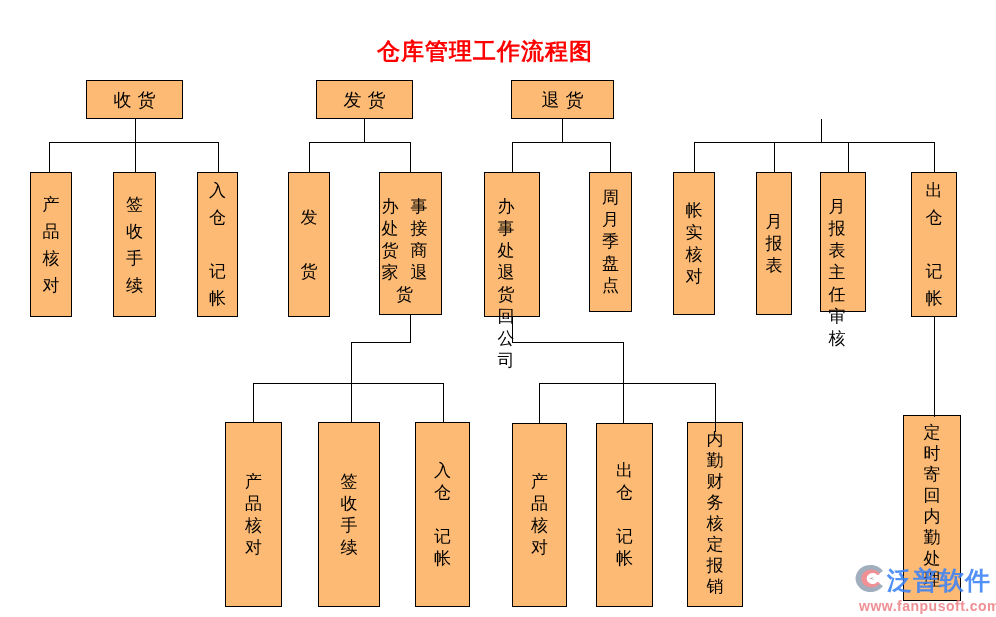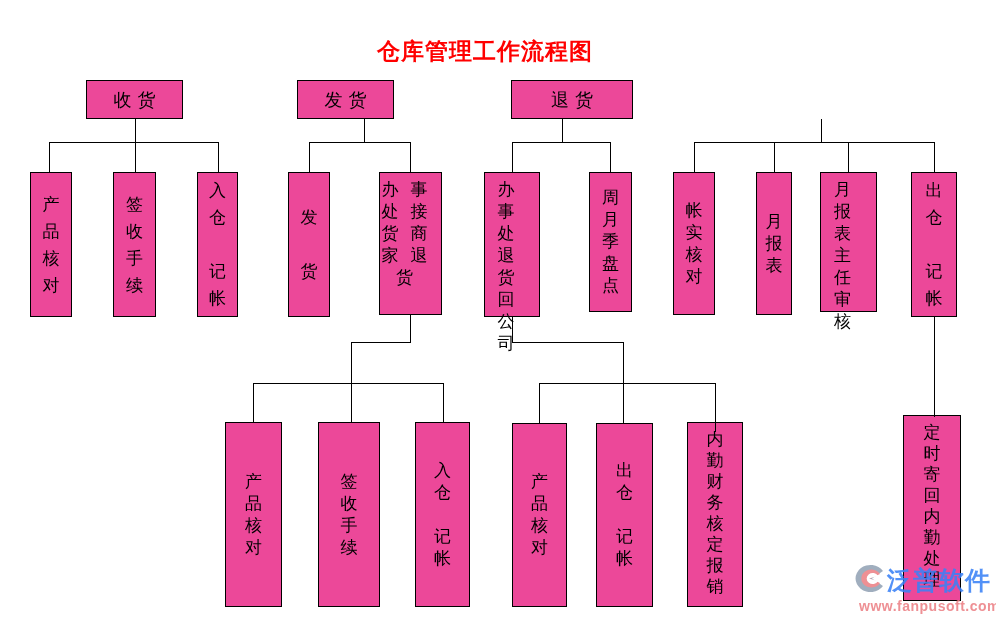--- a/index.html
+++ b/index.html
@@ -6,46 +6,46 @@
   #canvas{
     position:relative;width:996px;height:617px;background:#ffffff;overflow:hidden;
     font-family:"Liberation Sans","DejaVu Sans",sans-serif;color:#000;
   }
   .title{
     position:absolute;top:36px;left:0;width:996px;text-align:center;
     transform:translateX(-13px);
     font-size:23px;font-weight:bold;color:#ff0000;letter-spacing:1px;
   }
   .node{
-    position:absolute;border:1px solid #000;background:#ec4899;box-sizing:border-box;
+    position:absolute;border:1px solid #000;background:#fdba74;box-sizing:border-box;
     display:flex;align-items:center;justify-content:center;
     text-align:center;white-space:pre-line;font-size:17px;line-height:26px;
   }
   .hdr{font-size:18px;letter-spacing:6px;text-indent:6px;line-height:20px;}
   .lh27{line-height:27px;}
   .lh22{line-height:22px;}
   .lh21{line-height:21px;}
-  .cols2{letter-spacing:12px;line-height:22px;align-items:flex-start;padding-top:6px;font-family:Liberation Serif, serif;}
+  .cols2{letter-spacing:12px;line-height:22px;align-items:flex-start;padding-top:23px;font-family:Liberation Serif, serif;}
   .topalign{align-items:flex-start;padding-top:6px;}
   .hl,.vl{position:absolute;background:#000;}
   .watermark{position:absolute;left:853px;top:564px;z-index:10;opacity:0.88;}
   .wm-row{display:flex;align-items:center;}
   .wm-brand{font-size:25px;font-weight:bold;color:#3b82f6;letter-spacing:1px;white-space:nowrap;}
   .wm-url{font-size:14px;font-weight:bold;color:#ec8186;letter-spacing:0.5px;margin-top:1px;margin-left:6px;white-space:nowrap;}
 </style>
 </head>
 <body>
 
 <div id="canvas">
 
   <div class="title">仓库管理工作流程图</div>
 
   <div class="node hdr" style="left:86px;top:80px;width:97px;height:39px;">收货</div>
-  <div class="node hdr" style="left:297px;top:80px;width:97px;height:39px;">发货</div>
-  <div class="node hdr" style="left:511px;top:80px;width:122px;height:39px;">退货</div>
+  <div class="node hdr" style="left:316px;top:80px;width:97px;height:39px;">发货</div>
+  <div class="node hdr" style="left:511px;top:80px;width:103px;height:39px;">退货</div>
 
   <div class="node lh27" style="left:30px;top:172px;width:42px;height:145px;">产
 品
 核
 对</div>
   <div class="node lh27" style="left:113px;top:172px;width:43px;height:145px;">签
 收
 手
 续</div>
   <div class="node lh27" style="left:197px;top:172px;width:41px;height:145px;">入
@@ -73,21 +73,21 @@
 盘
 点</div>
 
   <div class="node lh22" style="left:673px;top:172px;width:42px;height:143px;">帐
 实
 核
 对</div>
   <div class="node lh22" style="left:756px;top:172px;width:36px;height:143px;">月
 报
 表</div>
-  <div class="node cols2" style="left:820px;top:172px;width:57px;height:140px;">月报
+  <div class="node cols2" style="left:820px;top:172px;width:46px;height:140px;">月报
 表主
 任审
 核</div>
   <div class="node lh27" style="left:911px;top:172px;width:46px;height:145px;">出
 仓
 
 记
 帐</div>
 
   <div class="node lh22" style="left:225px;top:422px;width:57px;height:185px;">产

